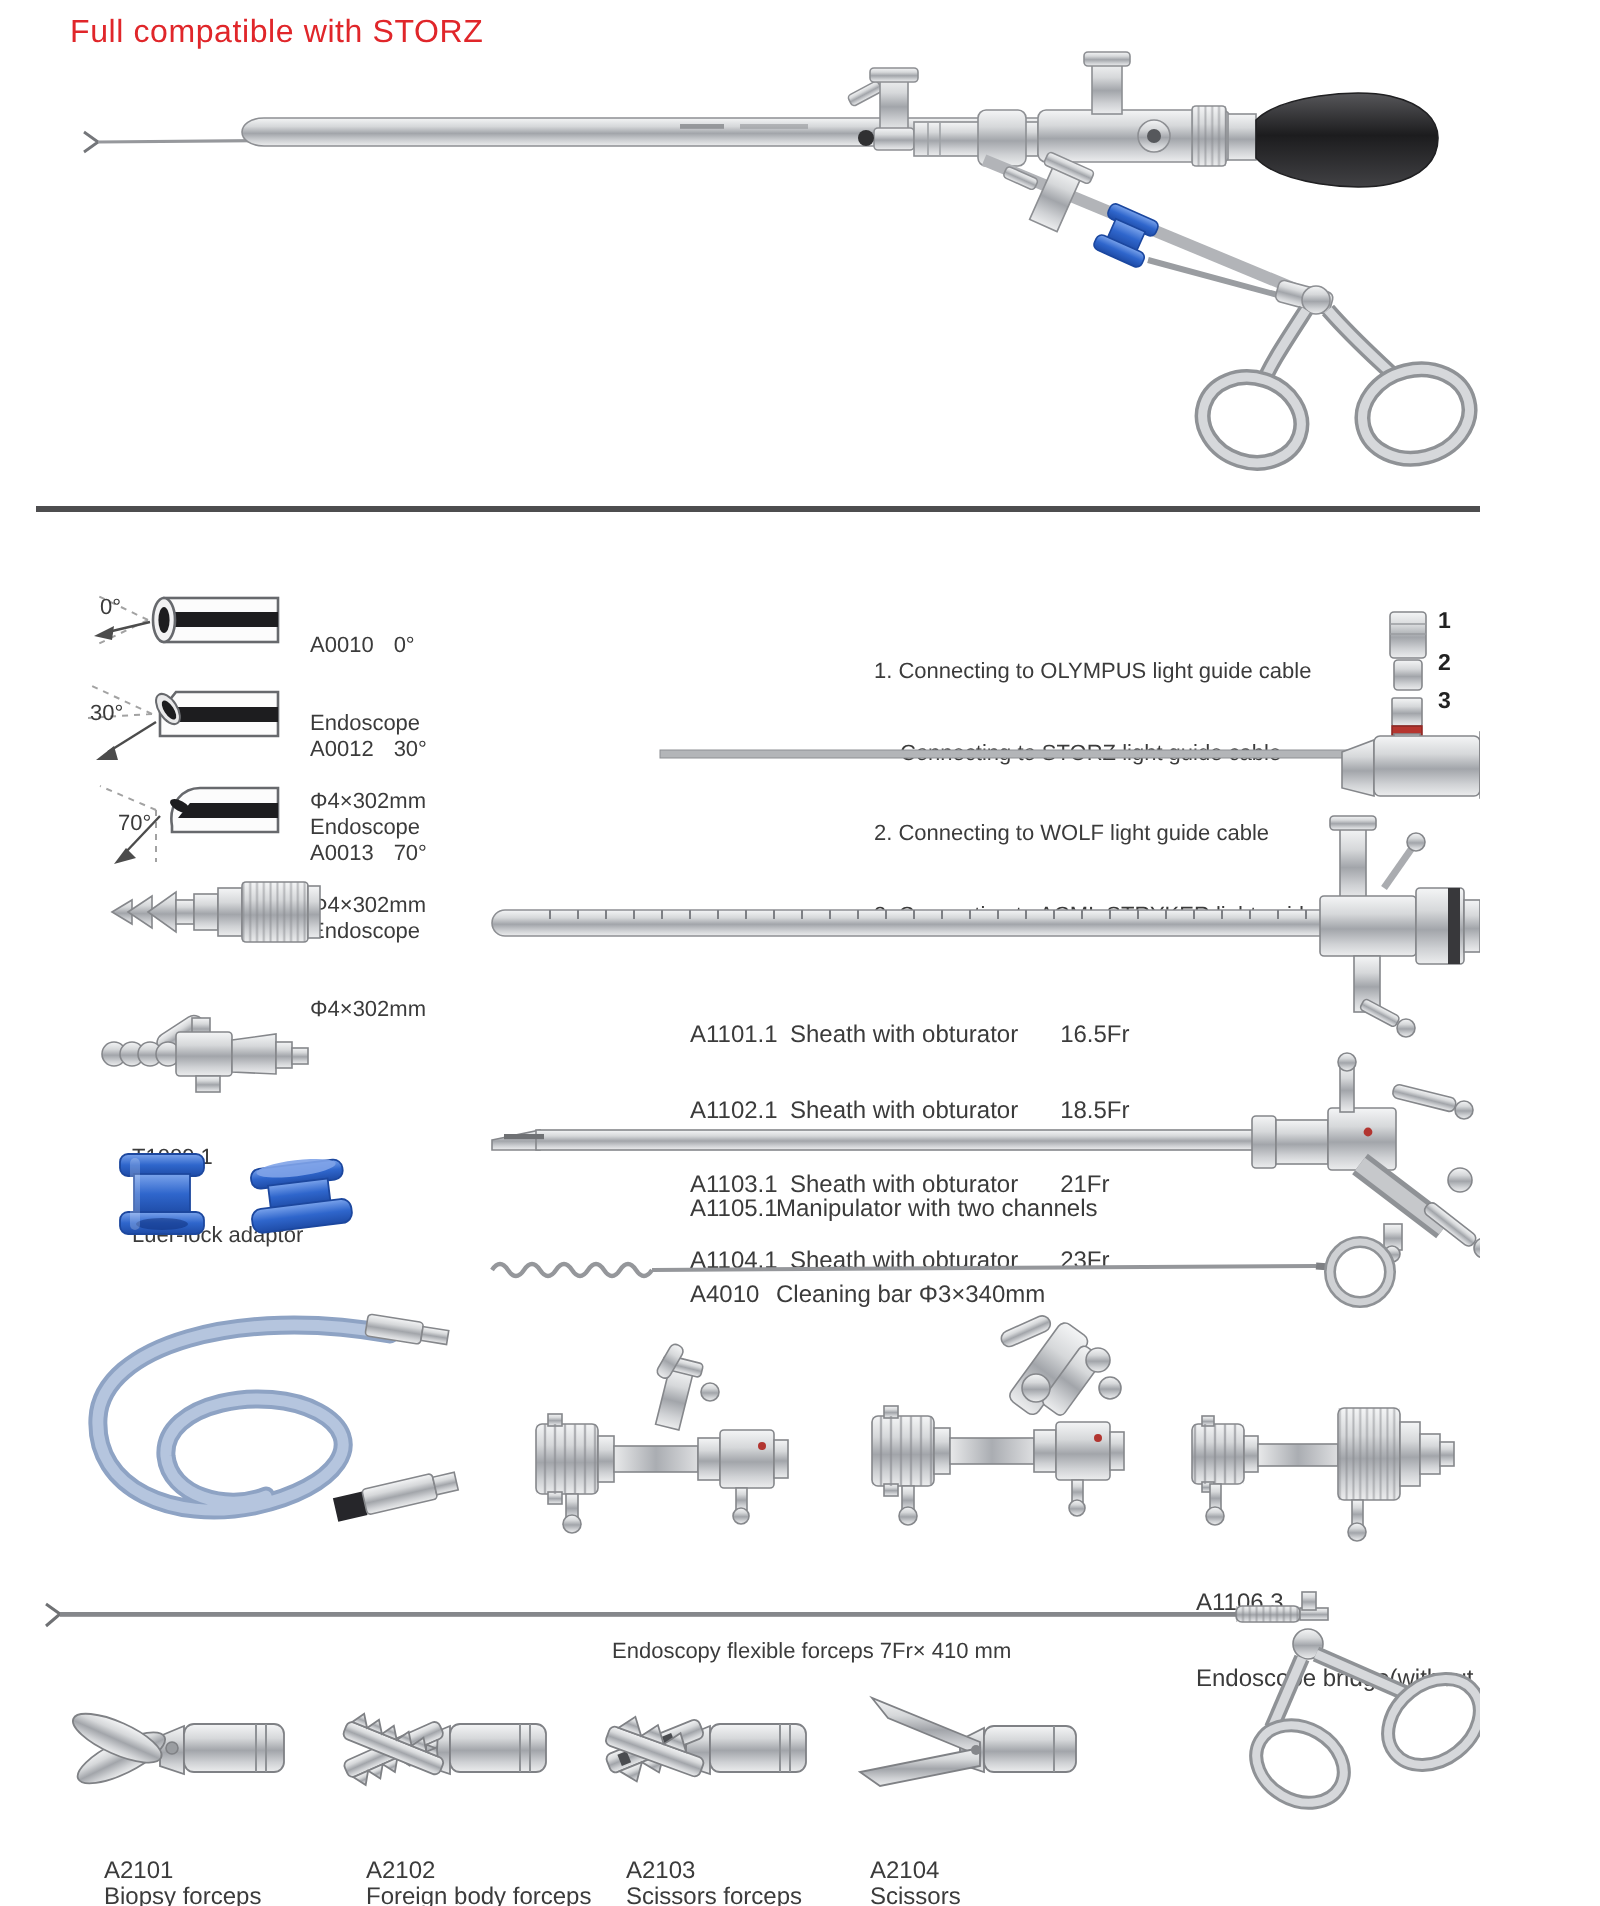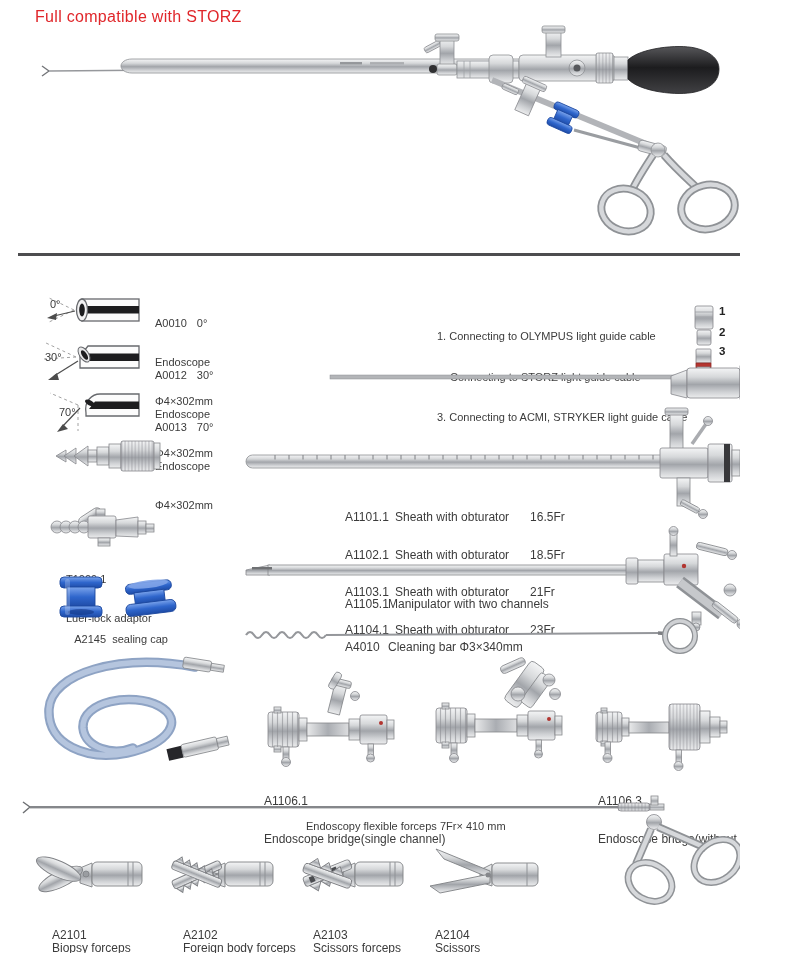--- a/index.html
+++ b/index.html
@@ -214,41 +214,39 @@
     </g>
     <ellipse cx="26" cy="36" rx="13" ry="3" fill="#123584" opacity="0.6"></ellipse>
     <rect x="10" y="3" width="5" height="36" rx="2.5" fill="#ffffff" opacity="0.22"></rect>
     <g fill="url(#blu)" stroke="#1c479e" stroke-width="0.9" transform="rotate(-7 95 24)">
       <rect x="72" y="6" width="46" height="10" rx="4.5"></rect>
       <rect x="80" y="15" width="30" height="12"></rect>
       <rect x="70" y="26" width="50" height="12" rx="5"></rect>
       <ellipse cx="95" cy="8" rx="20" ry="4" fill="#7fa3e8" stroke="none" opacity="0.9"></ellipse>
     </g>
   </svg>
-  <div class="t" style="left:62px;top:620px">
-    <span class="cw2">A2145</span><span>sealing cap</span>
-  </div>
 
   <svg class="abs" style="left:33px;top:651px" width="202" height="116" viewBox="0 0 202 116">
     <path d="M162,16 C86,2 18,22 16,58 C14,94 54,110 94,102 C136,93 152,69 126,55 C100,41 48,50 50,77 C52,97 80,105 100,97" fill="none" stroke="#8ea3c4" stroke-width="9.5" stroke-linecap="round"></path>
     <path d="M162,16 C86,2 18,22 16,58 C14,94 54,110 94,102 C136,93 152,69 126,55 C100,41 48,50 50,77 C52,97 80,105 100,97" fill="none" stroke="#b5c5de" stroke-width="5.5" stroke-linecap="round"></path>
     <g fill="url(#met)" stroke="#85878b" stroke-width="0.8" transform="rotate(9 170 15)">
       <rect x="150" y="9" width="28" height="11" rx="2"></rect>
       <rect x="178" y="11" width="13" height="7"></rect>
     </g>
     <g transform="rotate(-13 165 97)">
       <rect x="134" y="91" width="15" height="12" fill="#26262a"></rect>
       <rect x="149" y="90" width="36" height="13" rx="2" fill="url(#met)" stroke="#85878b" stroke-width="0.8"></rect>
       <rect x="185" y="92" width="11" height="9" fill="url(#met)" stroke="#85878b" stroke-width="0.8"></rect>
     </g>
   </svg>
 
   <div class="t notes" style="left:437px;top:303px">
     <div>1. Connecting to OLYMPUS light guide cable</div>
     <div style="margin-left:13px">Connecting to STORZ light guide cable</div>
+    <div>2. Connecting to WOLF light guide cable</div>
     <div>3. Connecting to ACMI, STRYKER light guide cable</div>
   </div>
   <span class="t tag" style="left:719px;top:305px">1</span>
   <span class="t tag" style="left:719px;top:326px">2</span>
   <span class="t tag" style="left:719px;top:345px">3</span>
 
   <svg class="abs" style="left:325px;top:296px" width="475" height="112" viewBox="0 0 475 112">
     <rect x="5" y="79" width="358" height="4" fill="#b3b5b8" stroke="#8d8f93" stroke-width="0.5"></rect>
     <g fill="url(#met)" stroke="#85878b" stroke-width="0.8">
       <rect x="370" y="10" width="18" height="23" rx="2"></rect>
@@ -345,24 +343,20 @@
       <rect x="100" y="43" width="27" height="29" rx="2"></rect>
       <rect x="127" y="48" width="7" height="19"></rect>
       <rect x="23" y="75" width="6" height="13"></rect>
         <circle cx="26" cy="90" r="4.5"></circle>
       <rect x="108" y="72" width="5.5" height="11"></rect>
         <circle cx="110.5" cy="86" r="4"></circle>
     </g>
     <rect x="8" y="40" width="31" height="35" fill="url(#ridgep)"></rect>
     <circle cx="121" cy="51" r="2" fill="#b23530"></circle>
   </svg>
-  <div class="t ts" style="left:264px;top:770px">
-    <div>A1106.1</div>
-    <div>Endoscope bridge(single channel)</div>
-  </div>
 
   <svg class="abs" style="left:428px;top:658px" width="152" height="110" viewBox="0 0 152 110">
     <g fill="url(#met)" stroke="#85878b" stroke-width="0.8">
       <g transform="rotate(36 98 30)">
         <rect x="86" y="4" width="17" height="48" rx="4"></rect>
         <rect x="101" y="8" width="13" height="36" rx="3"></rect>
       </g>
       <rect x="72" y="4" width="26" height="8" rx="4" transform="rotate(-24 84 8)"></rect>
       <circle cx="121" cy="22" r="6"></circle>
       <circle cx="127" cy="36" r="5.5"></circle>

